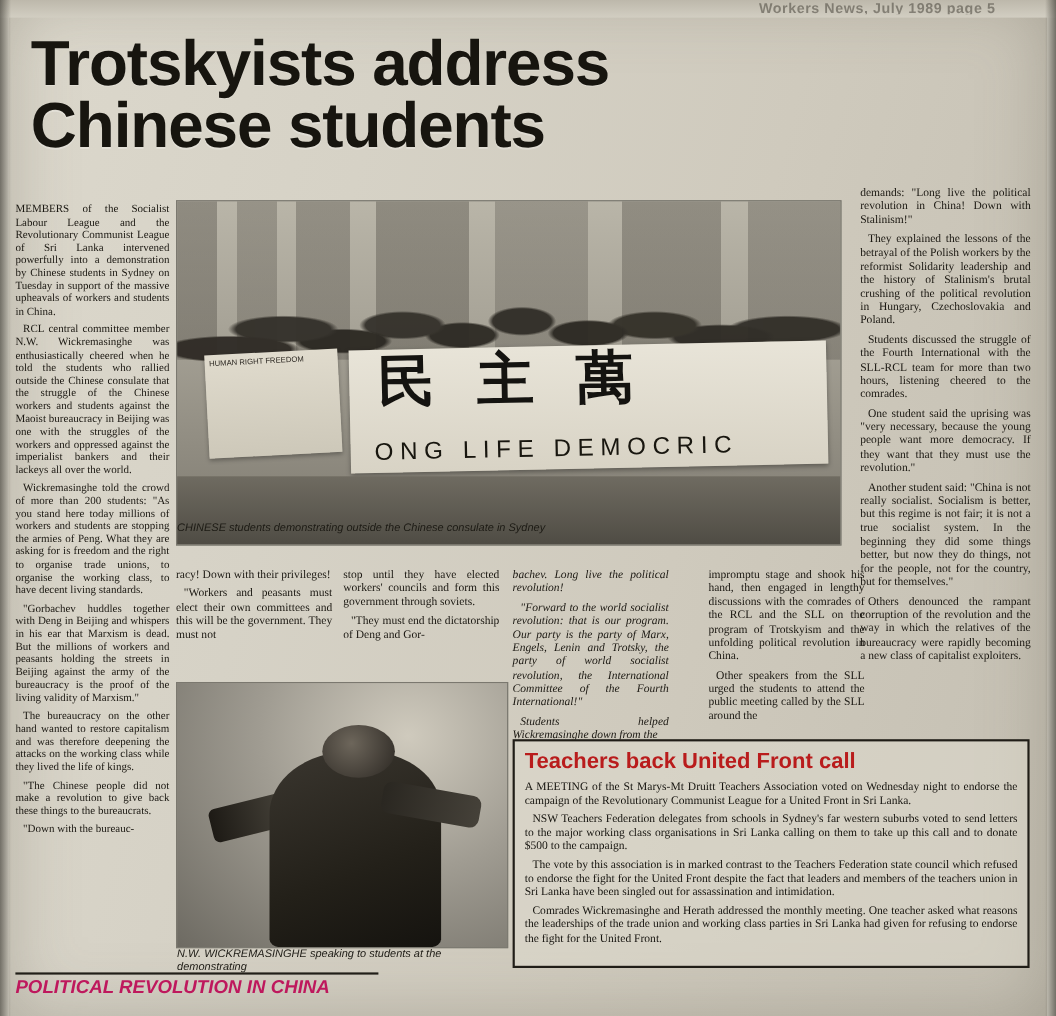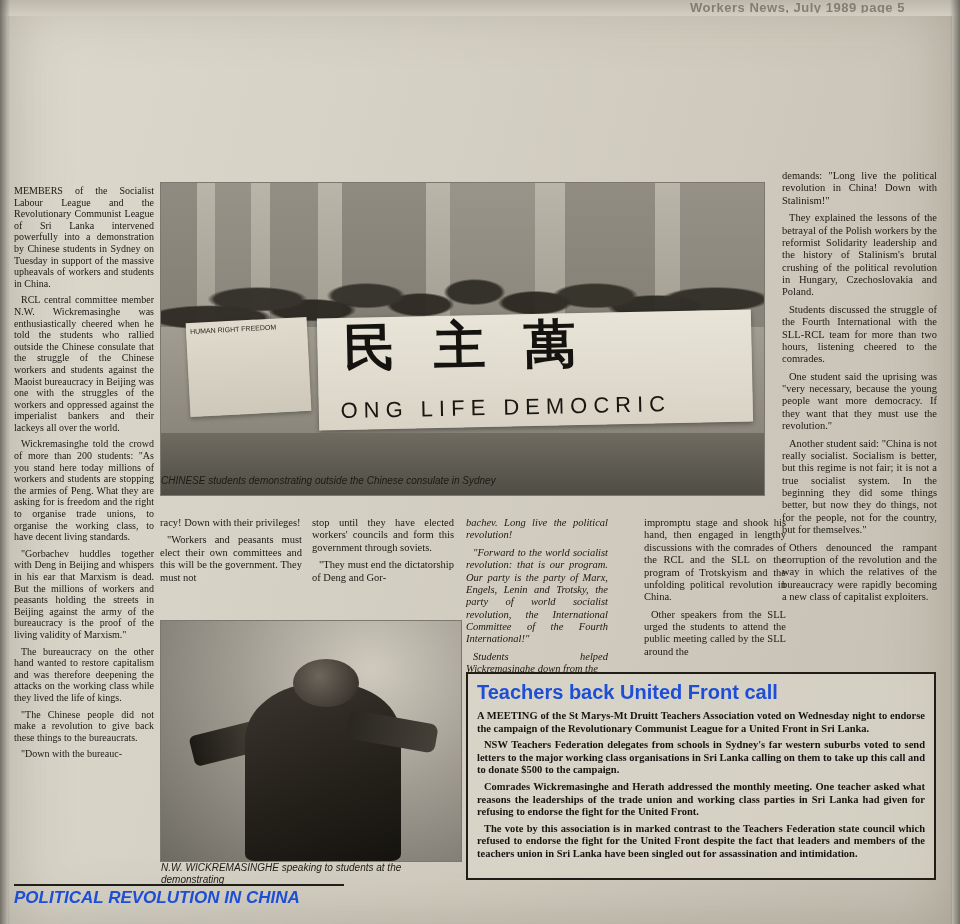--- a/index.html
+++ b/index.html
@@ -234,46 +234,45 @@
     border: 2px solid #201d17;
     background: rgba(222,218,206,0.55);
     box-sizing: border-box;
     padding: 7px 9px;
   }
   #teachers-box h2 {
     margin: 0 0 6px 0;
     font-family: "Liberation Sans", sans-serif;
     font-size: 20px;
     font-weight: bold;
-    color:#1d4ed8;
+    color:#b91c1c;
   }
   #teachers-box .body {
     font-size: 10.5px;
     line-height: 1.2;
     text-align: justify;
-    font-weight: bold;
   }
   #teachers-box .body p { margin: 0 0 4px 0; }
   #teachers-box .body p + p { text-indent: 7px; }
 
   
   #bottom-rule {
     position:absolute;
     left: 14px; top: 884px;
     width: 330px;
     border-top: 2px solid #211e18;
   }
   #bottom-heading {
     position:absolute;
     left: 14px; top: 888px;
     font-family: "Liberation Sans", sans-serif;
     font-style: italic;
     font-weight: bold;
     font-size: 17px;
-    color:#1d4ed8;
+    color:#be185d;
   }
   #bottom-teaser {
     position:absolute;
     left: 14px; top: 912px;
     width: 930px;
     font-size: 10px;
     line-height: 1.1;
     color: #353128;
     opacity: .8;
     white-space: nowrap;
@@ -293,20 +292,24 @@
   .dark-edge.right { right: 0; transform: scaleX(-1); }
 </style>
 </head>
 <body>
 
 <div id="page">
   <div id="paper"></div>
   <div class="topstrip"></div>
   <div class="masthead-fragment">Workers News, July 1989  page 5</div>
 
+  <div class="headline">
+    <span class="l1">Trotskyists address</span>
+    <span class="l2">Chinese students</span>
+  </div>
 
   <div class="col" id="col1">
     <p>MEMBERS of the Socialist Labour League and the Revolutionary Communist League of Sri Lanka intervened powerfully into a demonstration by Chinese students in Sydney on Tuesday in support of the massive upheavals of workers and students in China.</p>
     <p>RCL central committee member N.W. Wickremasinghe was enthusiastically cheered when he told the students who rallied outside the Chinese consulate that the struggle of the Chinese workers and students against the Maoist bureaucracy in Beijing was one with the struggles of the workers and oppressed against the imperialist bankers and their lackeys all over the world.</p>
     <p>Wickremasinghe told the crowd of more than 200 students: "As you stand here today millions of workers and students are stopping the armies of Peng. What they are asking for is freedom and the right to organise trade unions, to organise the working class, to have decent living standards.</p>
     <p>"Gorbachev huddles together with Deng in Beijing and whispers in his ear that Marxism is dead. But the millions of workers and peasants holding the streets in Beijing against the army of the bureaucracy is the proof of the living validity of Marxism."</p>
     <p>The bureaucracy on the other hand wanted to restore capitalism and was therefore deepening the attacks on the working class while they lived the life of kings.</p>
     <p>"The Chinese people did not make a revolution to give back these things to the bureaucrats.</p>
     <p>"Down with the bureauc-</p>
   </div>
@@ -357,22 +360,22 @@
     <div class="ph2-head"></div>
     <div class="ph2-arm"></div>
   </div>
   <div class="caption" id="cap2">N.W. WICKREMASINGHE speaking to students at the demonstrating</div>
 
   <div id="teachers-box">
     <h2>Teachers back United Front call</h2>
     <div class="body">
       <p>A MEETING of the St Marys-Mt Druitt Teachers Association voted on Wednesday night to endorse the campaign of the Revolutionary Communist League for a United Front in Sri Lanka.</p>
       <p>NSW Teachers Federation delegates from schools in Sydney's far western suburbs voted to send letters to the major working class organisations in Sri Lanka calling on them to take up this call and to donate $500 to the campaign.</p>
+      <p>The vote by this association is in marked contrast to the Teachers Federation state council which refused to endorse the fight for the United Front despite the fact that leaders and members of the teachers union in Sri Lanka have been singled out for assassination and intimidation.</p>
       <p>Comrades Wickremasinghe and Herath addressed the monthly meeting. One teacher asked what reasons the leaderships of the trade union and working class parties in Sri Lanka had given for refusing to endorse the fight for the United Front.</p>
-      <p>The vote by this association is in marked contrast to the Teachers Federation state council which refused to endorse the fight for the United Front despite the fact that leaders and members of the teachers union in Sri Lanka have been singled out for assassination and intimidation.</p>
     </div>
   </div>
 
   <div id="bottom-rule"></div>
   <div id="bottom-heading">POLITICAL REVOLUTION IN CHINA</div>
   <div id="bottom-teaser">
     <span class="c c1">the bourgeois press has been deluged with reports from the world</span><span class="c c2">hotheads too." He pointedly</span><span class="c c3">take the leadership of the</span><span class="c c4">Eastern Europe over the</span>
   </div>
 
   <div class="dark-edge left"></div>

